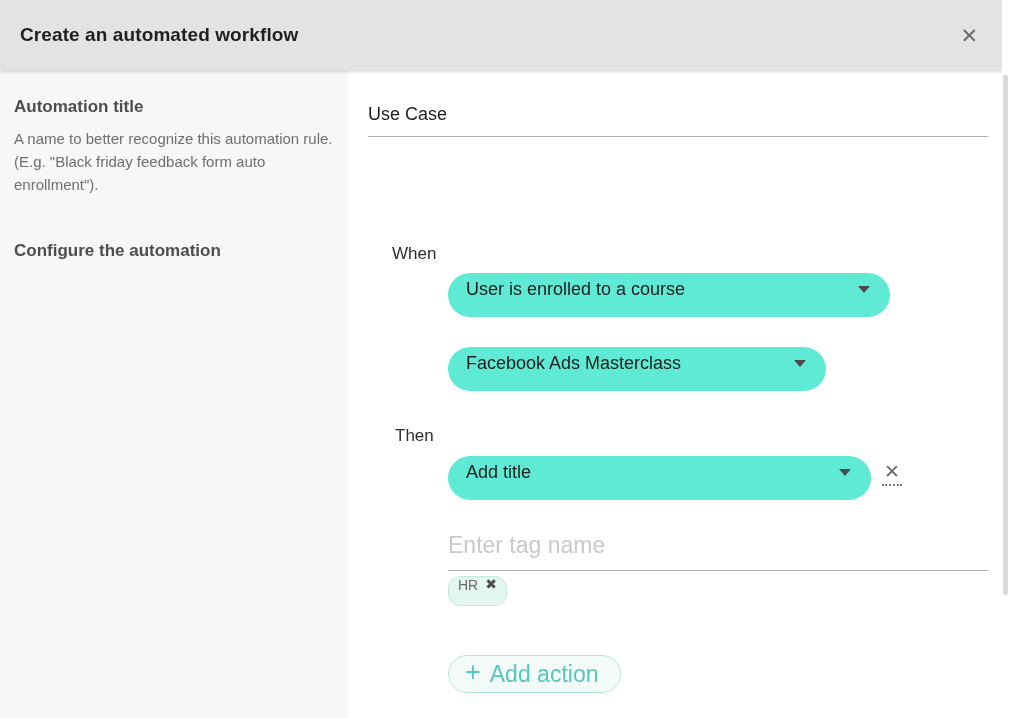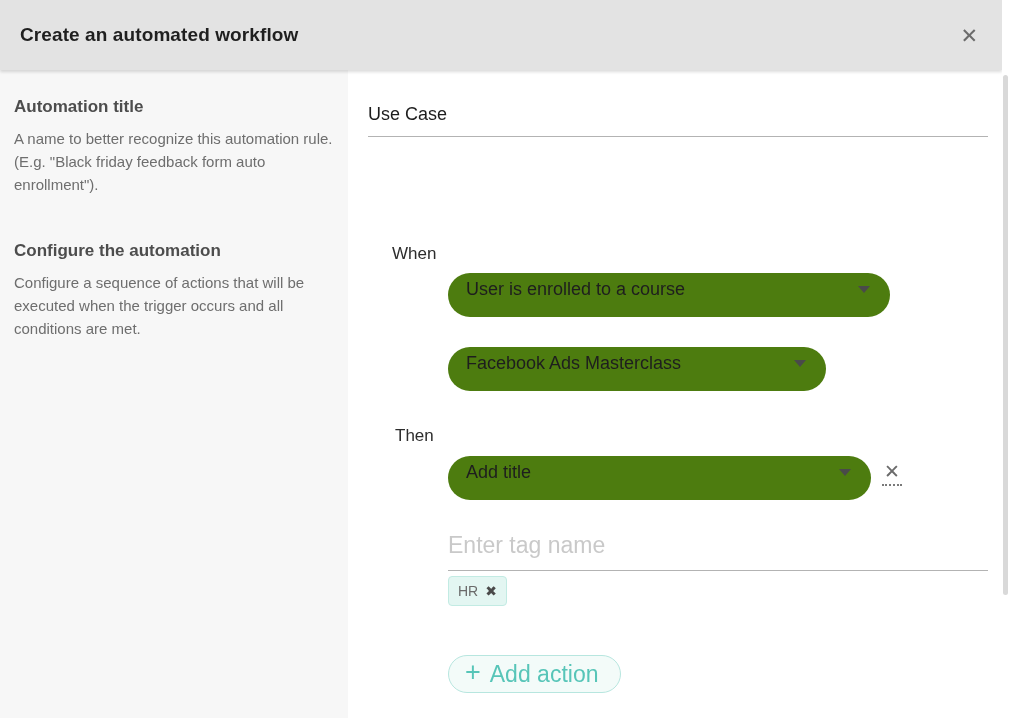--- a/index.html
+++ b/index.html
@@ -104,21 +104,21 @@
   .flow-label {
     position: absolute;
     font-size: 17px;
     color: #2d2d2d;
   }
   .when-label { left: 44px; top: 174px; }
   .then-label { left: 47px; top: 356px; }
   .select-pill {
     position: absolute;
     height: 44px;
-    background: #4d7c0f;
+    background: #5eead4;
     border-radius: 22px;
     display: flex;
     align-items: center;
     padding: 0 20px 11px 18px;
     cursor: pointer;
   }
   .select-pill .select-value {
     font-size: 18px;
     color: #1e1e1e;
     flex: 1;
@@ -144,27 +144,27 @@
     line-height: 1;
     border-bottom: 2px dotted #7a7a7a;
     padding: 0 2px 3px 2px;
     cursor: pointer;
     user-select: none;
   }
   .tag-chip {
     position: absolute;
     left: 100px; top: 506px;
     display: inline-flex;
-    align-items: center;
+    align-items: flex-start;
     gap: 7px;
     height: 30px;
     padding: 0 9px;
     background: #e3f6f2;
     border: 1px solid #c2ebe3;
-    border-radius: 4px;
+    border-radius: 12px;
   }
   .tag-chip .tag-label {
     font-size: 14px;
     color: #6a6a6a;
   }
   .tag-chip .tag-remove {
     font-size: 14px;
     font-weight: 700;
     color: #4a4a4a;
     cursor: pointer;
@@ -225,21 +225,20 @@
 
   <div class="dialog-body">
 
     <aside class="sidebar">
       <section>
         <h3>Automation title</h3>
         <p>A name to better recognize this automation rule. (E.g. "Black friday feedback form auto enrollment").</p>
       </section>
       <section>
         <h3>Configure the automation</h3>
-        <p>Configure a sequence of actions that will be executed when the trigger occurs and all conditions are met.</p>
       </section>
     </aside>
 
     <main class="content">
 
       <input class="underline-input title-input" type="text" value="Use Case" style="">
 
       <span class="flow-label when-label">When</span>
 
       <div class="select-pill trigger-select">

